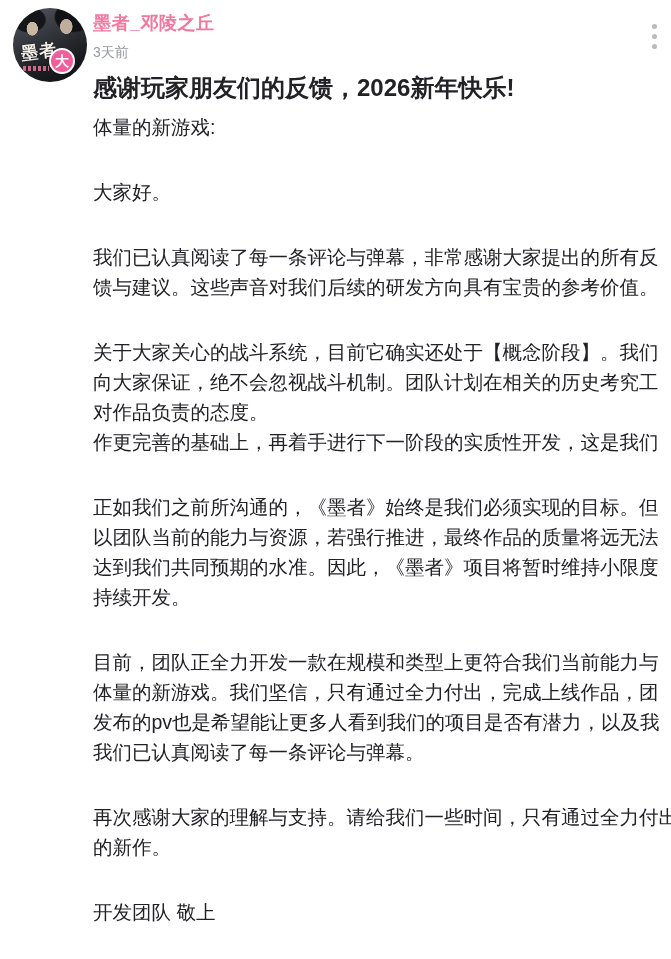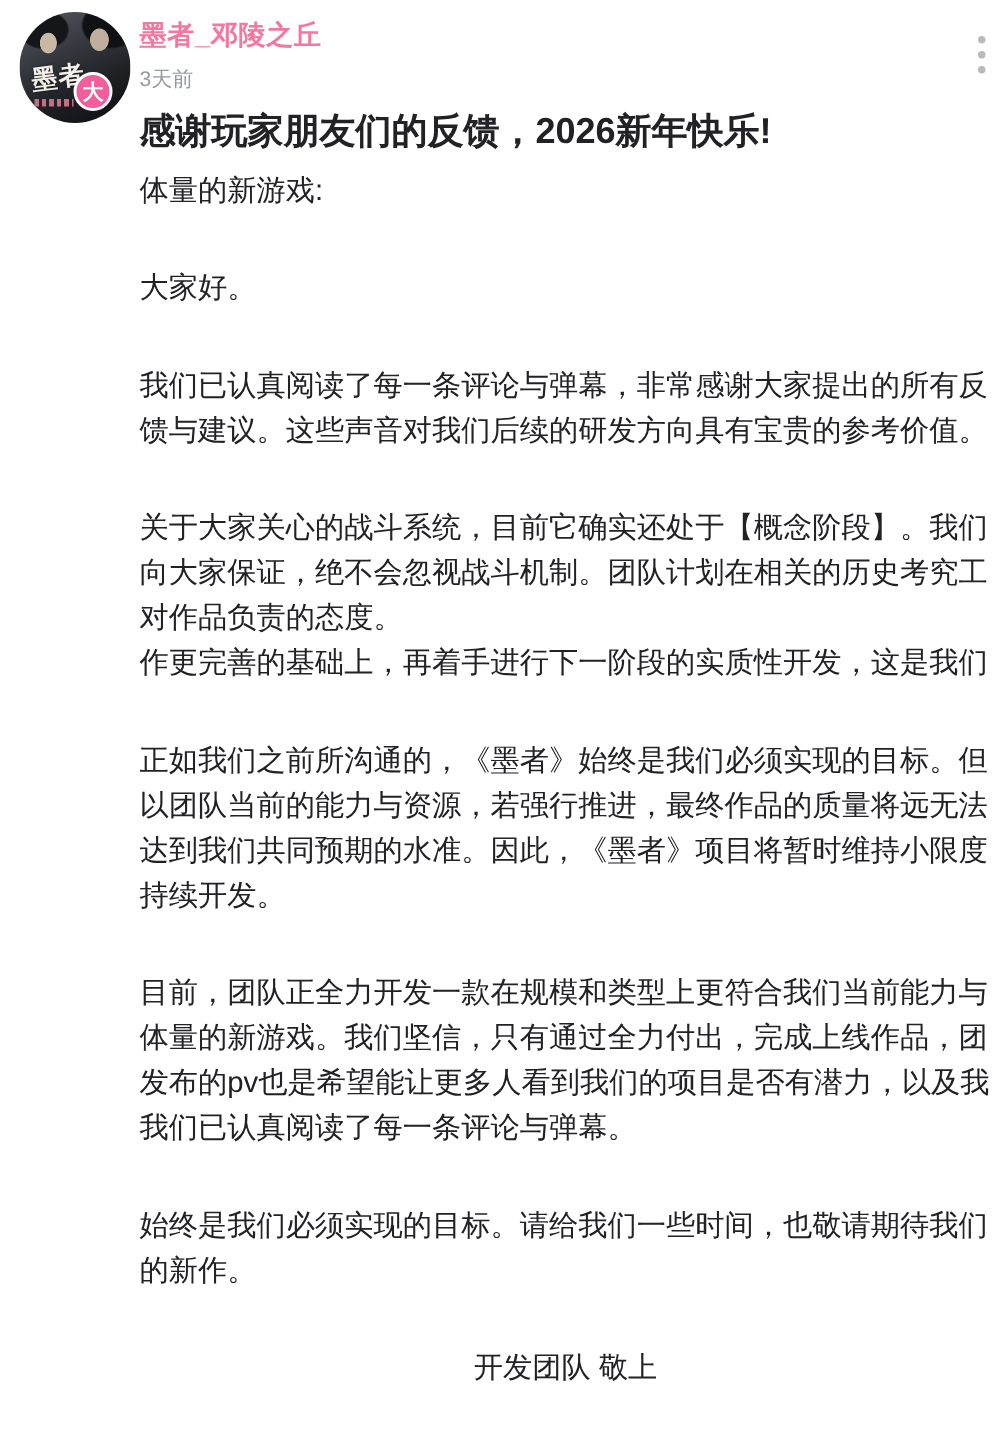--- a/index.html
+++ b/index.html
@@ -32,21 +32,21 @@
   .timestamp { margin-top:9px; font-size:14px; color:#9499a0; }
 
   
   .kebab { position:absolute; right:12px; top:22px; display:flex; flex-direction:column; gap:5px;
     padding:2px; cursor:pointer; }
   .kebab .dot { width:5px; height:5px; border-radius:50%; background:#b9babe; }
 
   
   .title { font-size:24px; font-weight:700; color:#212126; line-height:30px; margin-bottom:9px; }
   .para  { font-size:19.5px; color:#212126; line-height:30px; margin-bottom:35px; }
-  .para:last-child { margin-bottom:0;text-align:center; }
+  .para:last-child { margin-bottom:0; }
   .ln { display:block; white-space:nowrap; }
 </style>
 </head>
 <body>
 
 <div class="post">
 
   <div class="avatar-wrap">
     <div class="avatar-img">
       <span class="ava-callig">墨者</span>
@@ -93,21 +93,21 @@
       <span class="ln">达到我们共同预期的水准。因此，《墨者》项目将暂时维持小限度</span>
       <span class="ln">持续开发。</span>
     </p>
     <p class="para">
       <span class="ln">目前，团队正全力开发一款在规模和类型上更符合我们当前能力与</span>
       <span class="ln">体量的新游戏。我们坚信，只有通过全力付出，完成上线作品，团</span>
       <span class="ln">发布的pv也是希望能让更多人看到我们的项目是否有潜力，以及我</span>
       <span class="ln">我们已认真阅读了每一条评论与弹幕。</span>
     </p>
     <p class="para">
-      <span class="ln">始终是我们必须实现的目标。请给我们一些时间，也敬请期待我们</span>
+      <span class="ln">再次感谢大家的理解与支持。请给我们一些时间，只有通过全力付出</span>
       <span class="ln">的新作。</span>
     </p>
     <p class="para">
       <span class="ln">开发团队 敬上</span>
     </p>
   </div>
 
 </div>
 
 </body></html>

